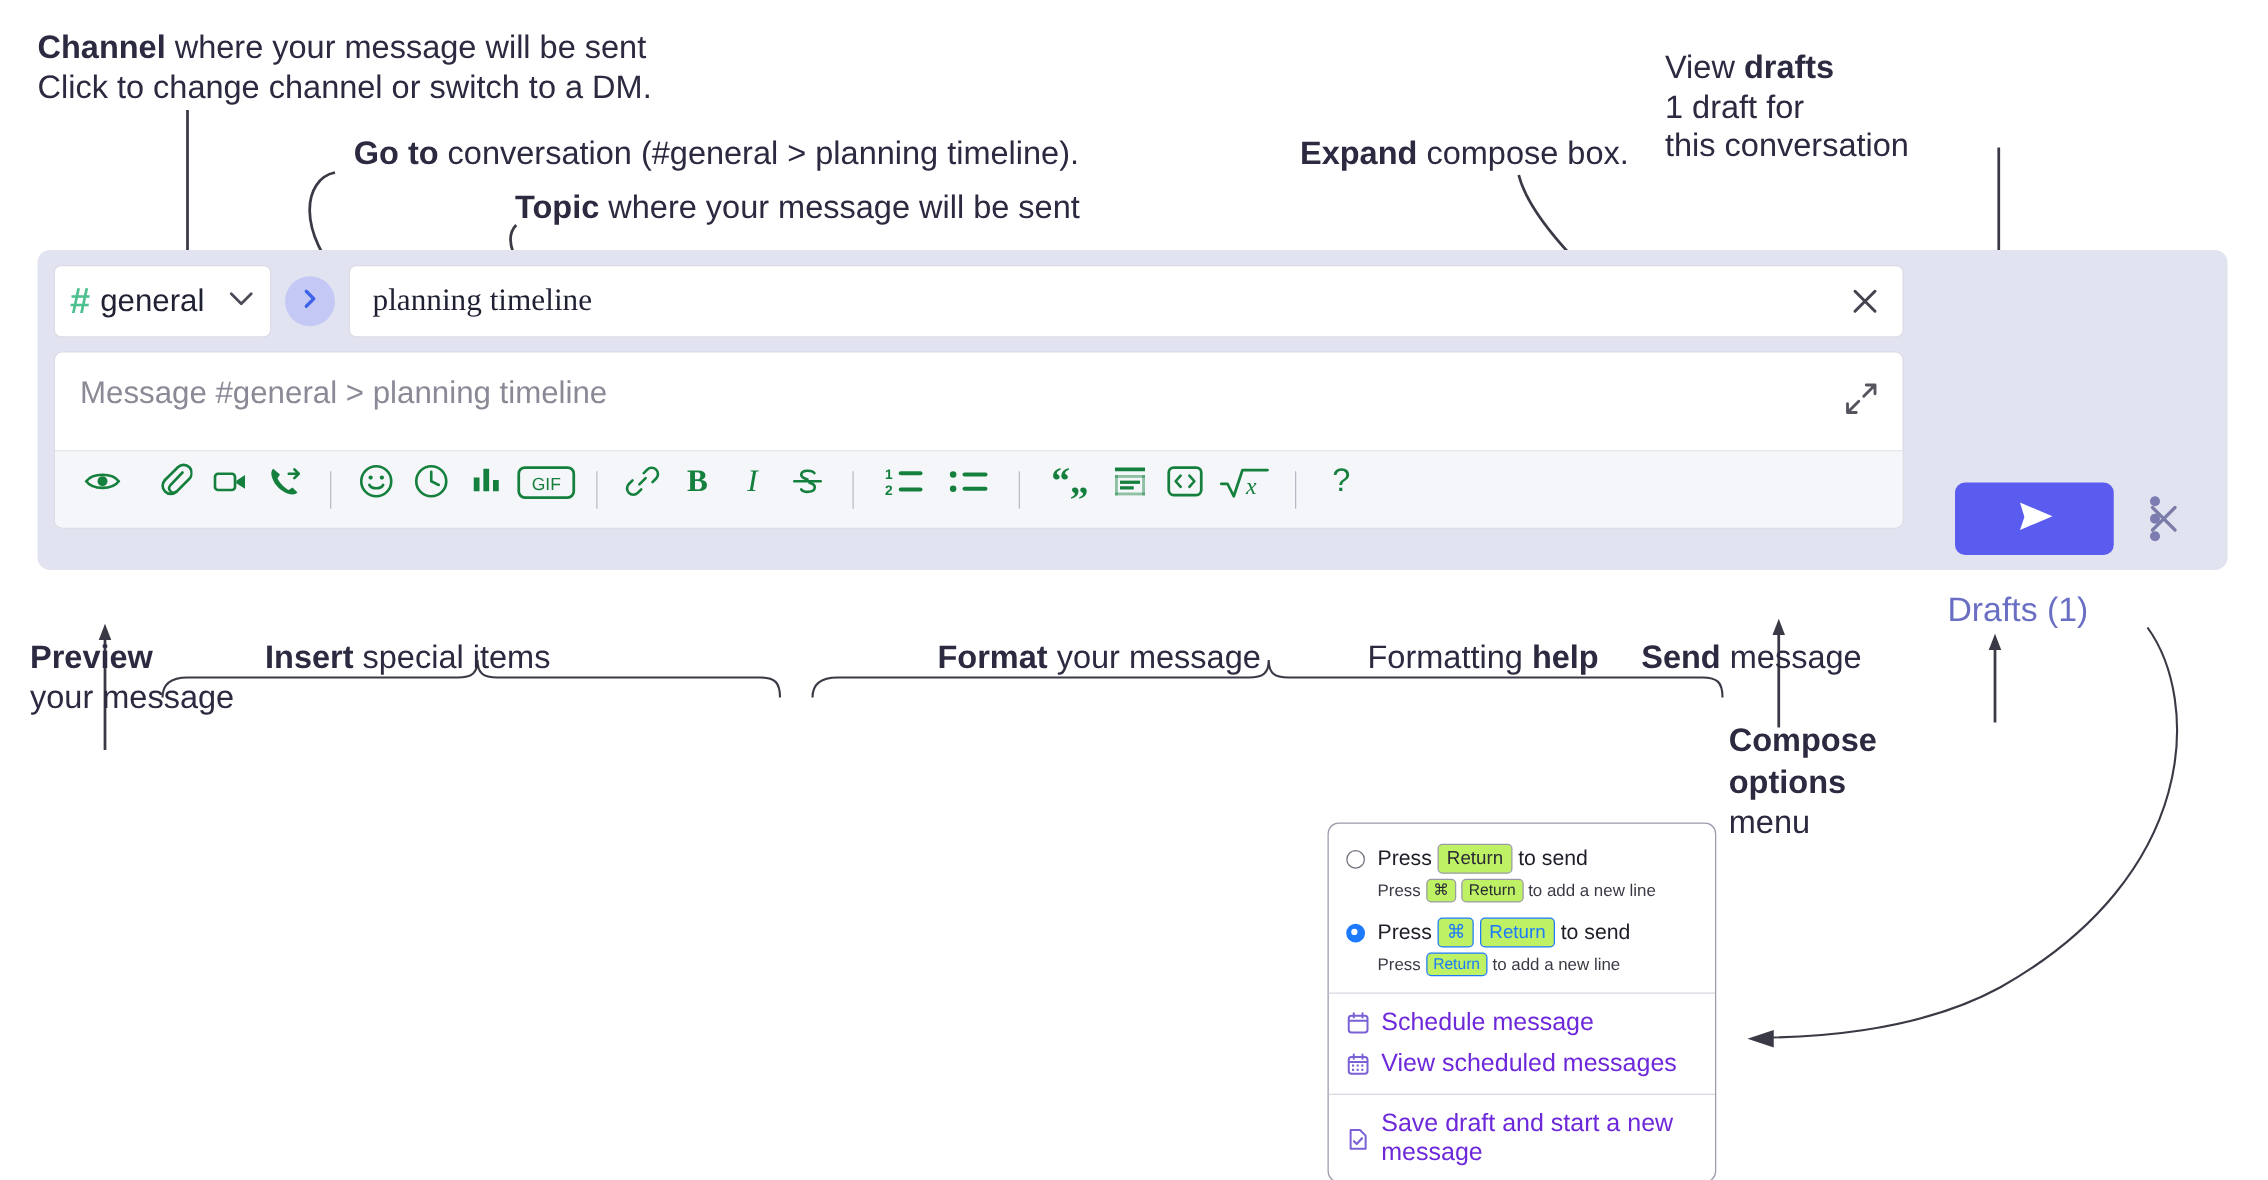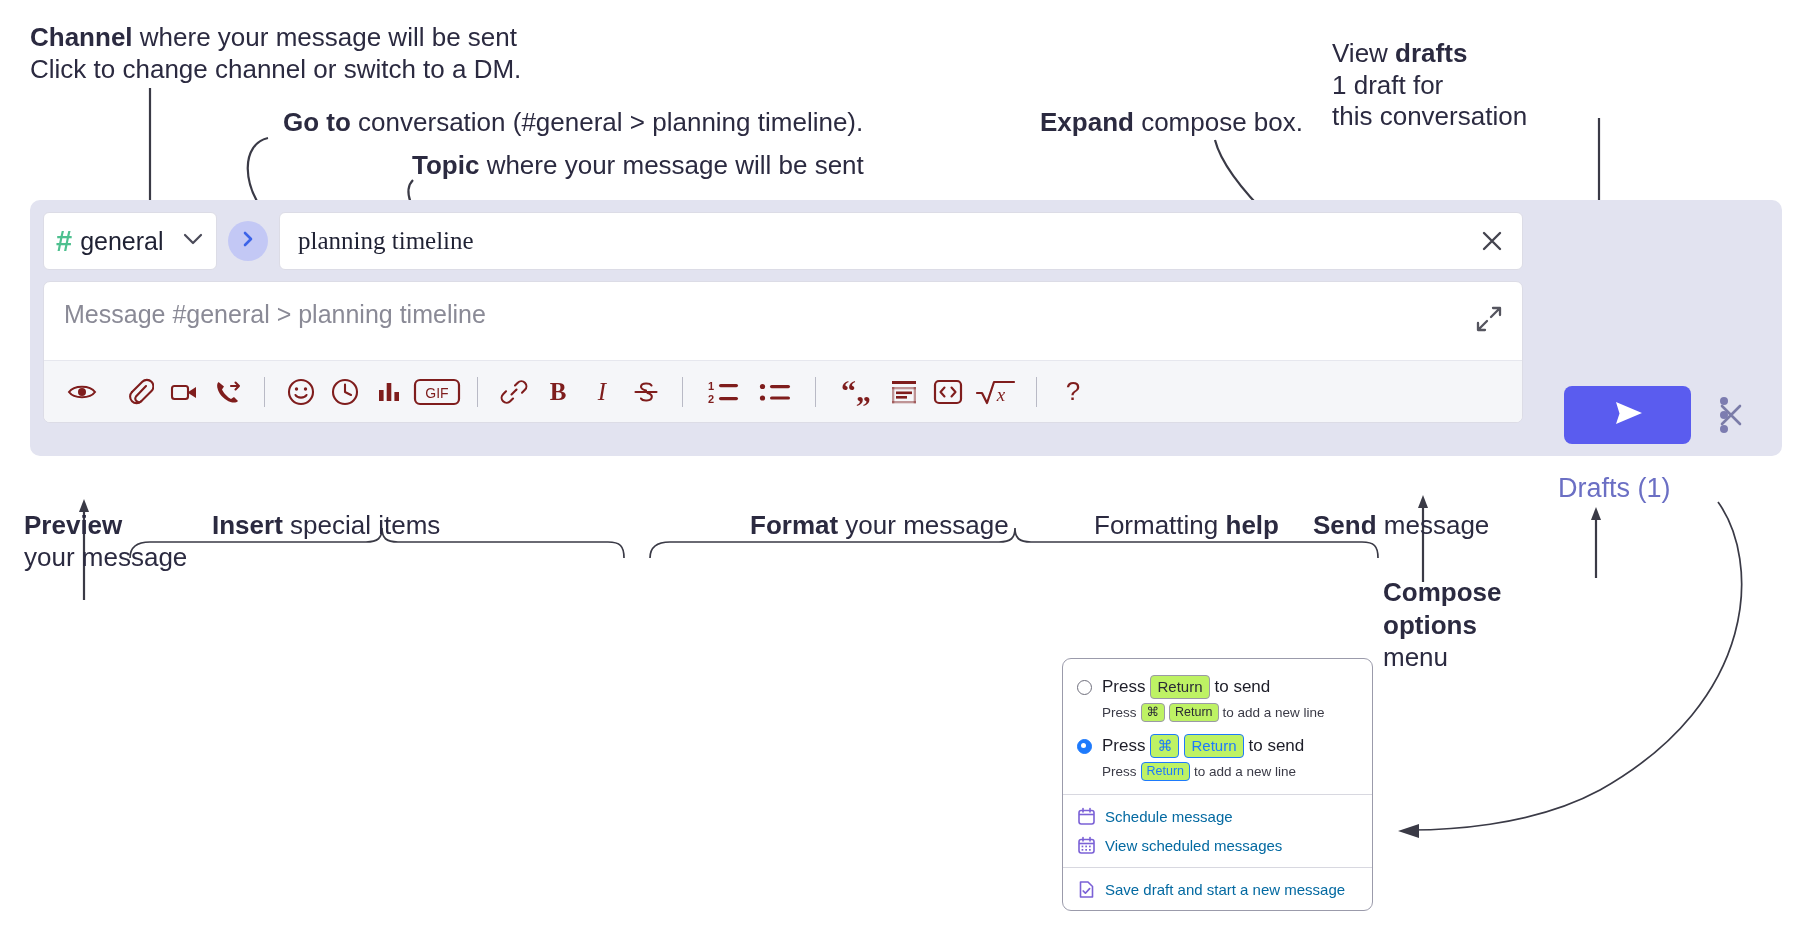--- a/index.html
+++ b/index.html
@@ -89,22 +89,22 @@
   .toolbar {
     height: 62px;
     background: #f5f6f9;
     border-top: 1px solid #e6e7ee;
     display: flex; align-items: center;
     padding: 0 16px;
     gap: 0;
   }
   .tb-item {
     width: 44px; height: 44px;
-    display: flex; align-items: center; justify-content: center;
-    color: #7f1d1d;
+    display: flex; justify-content: center;
+    color: #15803d;
     cursor: pointer;
     flex: 0 0 auto;
   }
   .tb-item.wide { width: 52px; }
   .tb-gap { width: 14px; flex: 0 0 auto; }
   .tb-sep { width: 1px; height: 30px; background: #b9bac6; margin: 0 14px; flex: 0 0 auto; }
 
   
   .drafts-link {
     position: absolute;
@@ -158,21 +158,21 @@
             padding: 2px 14px 6px 39px; white-space: nowrap; }
   .key {
     display: inline-flex; align-items: center; justify-content: center;
     border: 1px solid #9a9aa6; border-radius: 4px;
     padding: 1px 6px; font-size: 15px; color: #2a2a36; background: #bef264;
     line-height: 1.35;
   }
   .dd-sub .key { font-size: 12.5px; padding: 0px 5px; }
   .key.blue { border-color: #1d7afc; color: #1d7afc; }
   .dd-div { height: 1px; background: #d8d8e0; margin: 7px 0; }
-  .dd-item { display: flex; align-items: center; gap: 9px; padding: 5px 14px; font-size: 15px; color: #0369a1; cursor: pointer; }
+  .dd-item { display: flex; align-items: center; gap: 9px; padding: 5px 14px; font-size: 20px; color: #6d28d9; cursor: pointer; }
   .dd-ico { color: #7b61d6; display: flex; flex: 0 0 auto; }
 </style>
 </head>
 <body>
 
 <div class="stage">
 
   <svg class="leaders" width="1814" height="944">
     <g fill="none" stroke="#3a3a46" stroke-width="2.2">
 

